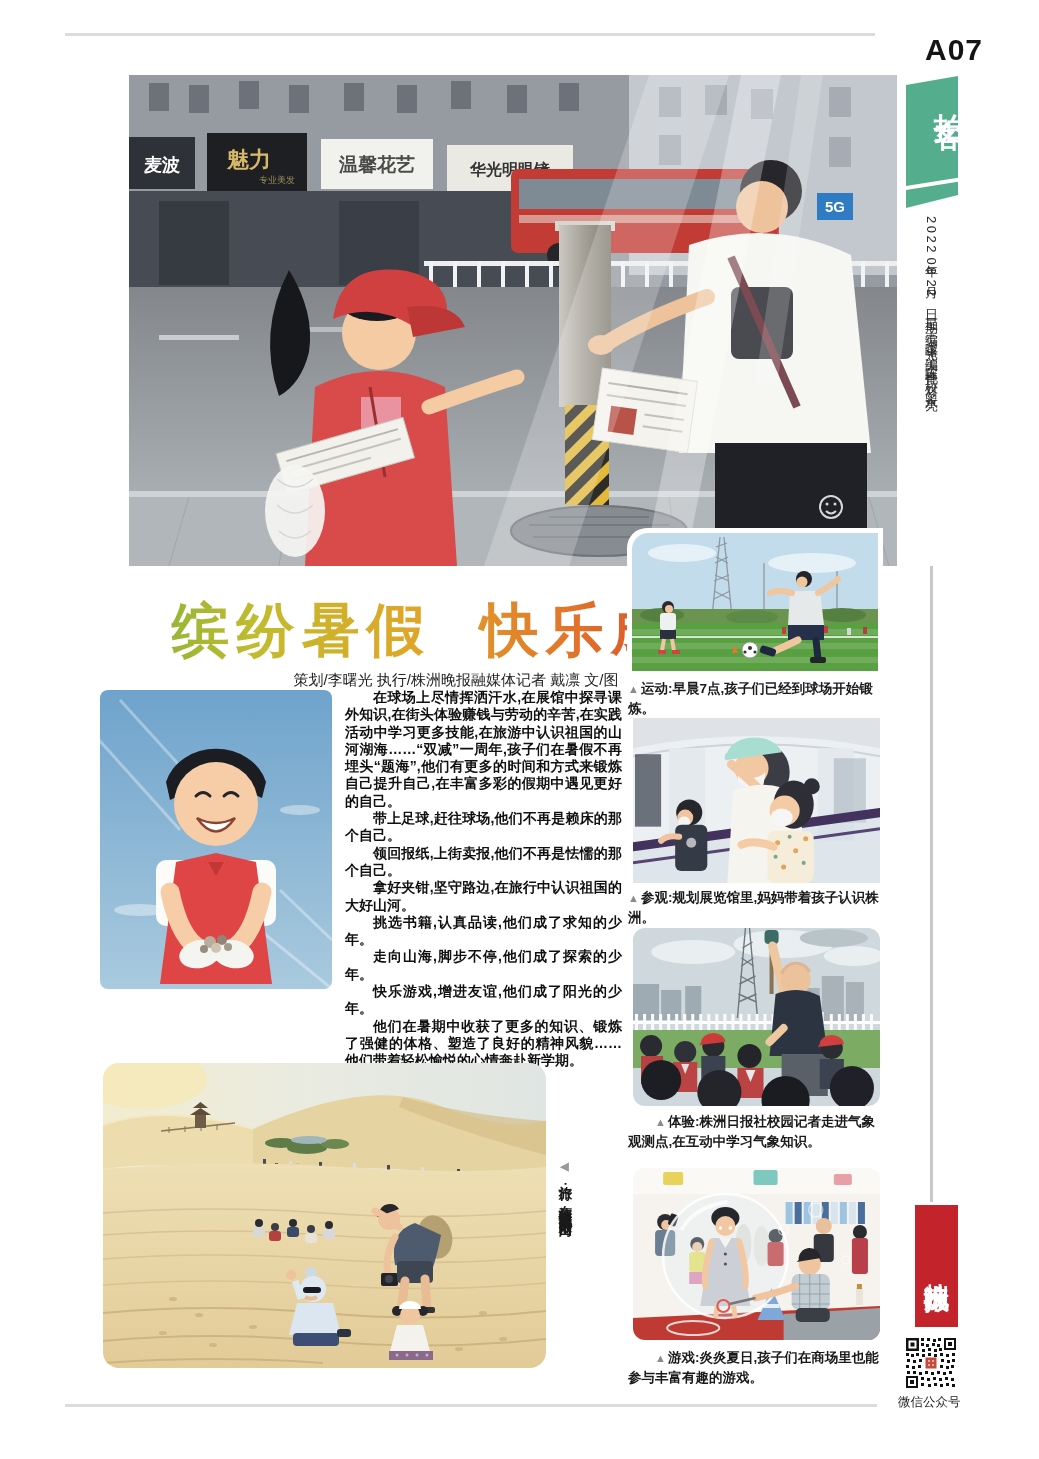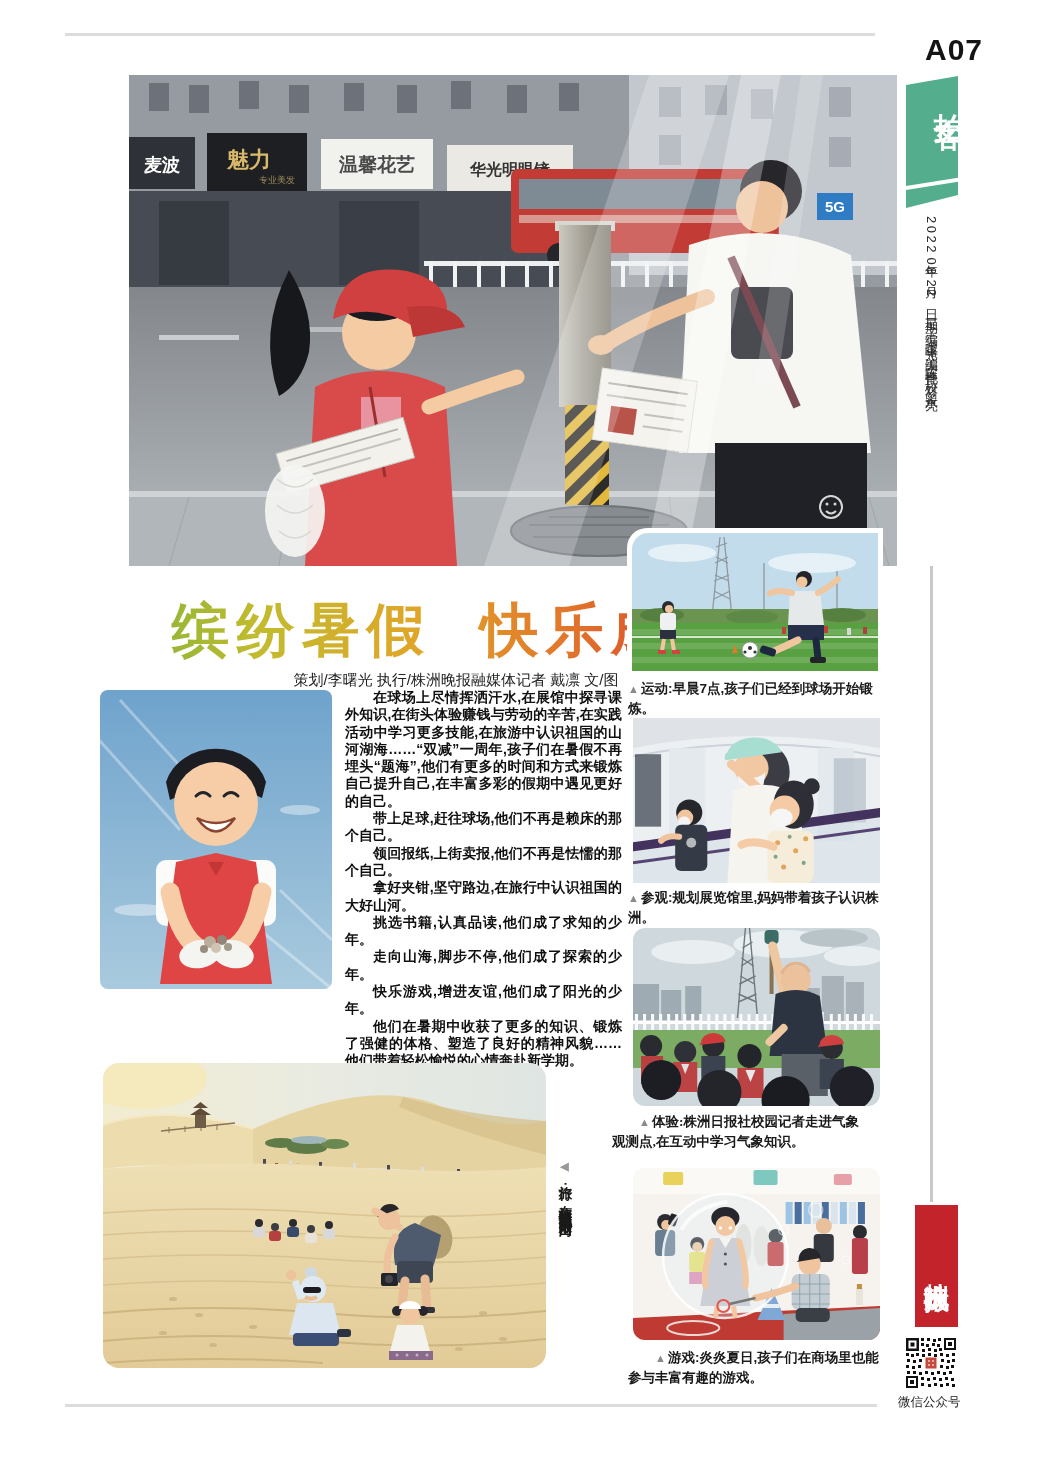--- a/index.html
+++ b/index.html
@@ -441,21 +441,21 @@
       <polygon points="112,142 122,142 117,154" fill="#e8e8e8"></polygon>
       <circle cx="198" cy="120" r="11" fill="#2c2d33"></circle>
       <path d="M186,116 a12,9 0 0 1 24,0 l-26,3 z" fill="#d04040"></path>
       <rect x="186" y="131" width="24" height="30" fill="#3c4350"></rect>
       <circle cx="28" cy="152" r="20" fill="#1d1e24"></circle>
       <circle cx="86" cy="164" r="22" fill="#24252b"></circle>
       <circle cx="152" cy="172" r="24" fill="#1b1c22"></circle>
       <circle cx="218" cy="160" r="22" fill="#202128"></circle>
     </svg>
   </div>
-  <div class="abs cap indent" style="left:612px;top:1112px;width:260px;font-family:Liberation Serif, serif;">
+  <div class="abs cap indent" style="left:628px;top:1112px;width:260px;">
     <span class="mk">▲</span><span>体验:株洲日报社校园记者走进气象观测点,在互动中学习气象知识。</span>
   </div>
 
   <div class="abs photo" style="left:633px;top:1168px;width:247px;height:172px;border-radius:12px;">
     <svg viewBox="0 0 246 172" preserveAspectRatio="none">
       <rect width="246" height="172" fill="#f6f3ef"></rect>
       <rect x="0" y="0" width="246" height="26" fill="#fbf9f6"></rect>
       <rect x="30" y="4" width="20" height="13" rx="2" fill="#e8d25a"></rect>
       <rect x="120" y="2" width="24" height="15" rx="2" fill="#7ec8c0"></rect>
       <rect x="200" y="6" width="18" height="11" rx="2" fill="#e8a0a8"></rect>

